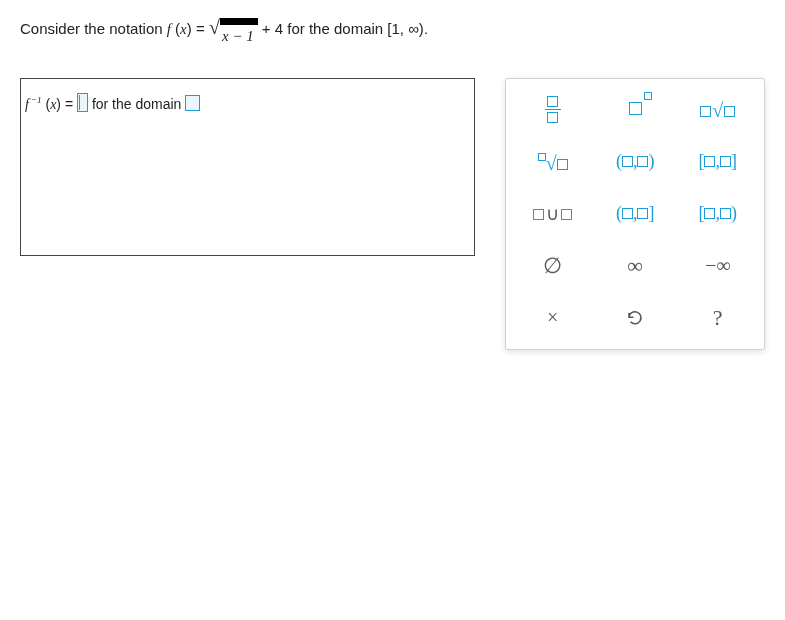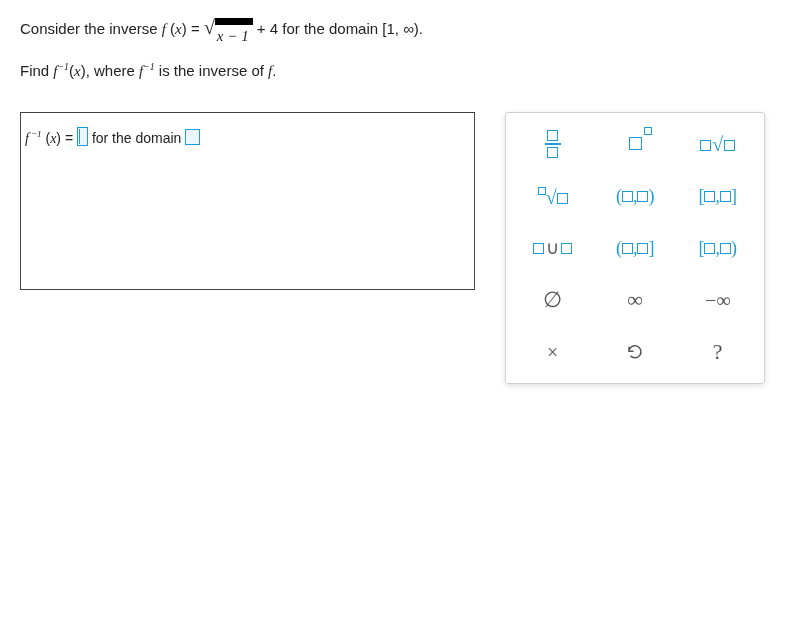--- a/index.html
+++ b/index.html
@@ -70,39 +70,32 @@
   }
   .pal-btn .sq.sm { width:8px; height:8px; }
   .t-gray { color:#555; }
   .nowrap { white-space:nowrap; }
 </style>
 </head>
 <body>
 
 <div class="problem">
   <p>
-    <span>Consider the inverse </span>
+    <span>Consider the notation </span>
     <span class="math-i">f</span>
     (<span class="math-i">x</span>)
     <span> = </span>
     <span class="sqrt-wrap">
       <span style="font-size:20px; line-height:18px;">√</span>
       <span class="sqrt-radicand">
         <span class="math-i">x − 1</span>
       </span>
     </span><span> + 4</span>
     <span> for the domain </span>
     <span>[1, ∞)</span><span>.</span>
-  </p>
-  <p>
-    <span>Find </span>
-    <span class="math-i"><span>f</span><span class="sup">−1</span></span>(<span class="math-i">x</span>)<span>, where </span>
-    <span class="math-i"><span>f</span><span class="sup">−1</span></span>
-    <span> is the inverse of </span>
-    <span class="math-i">f</span><span>.</span>
   </p>
 </div>
 
 <div class="work-row">
 
   <div class="answer-box">
     <span class="nowrap">
       <span class="math-i"><span>f</span><span class="sup" style="margin-left:2px">−1</span></span>
       (<span class="math-i">x</span>)
       <span> = </span>

